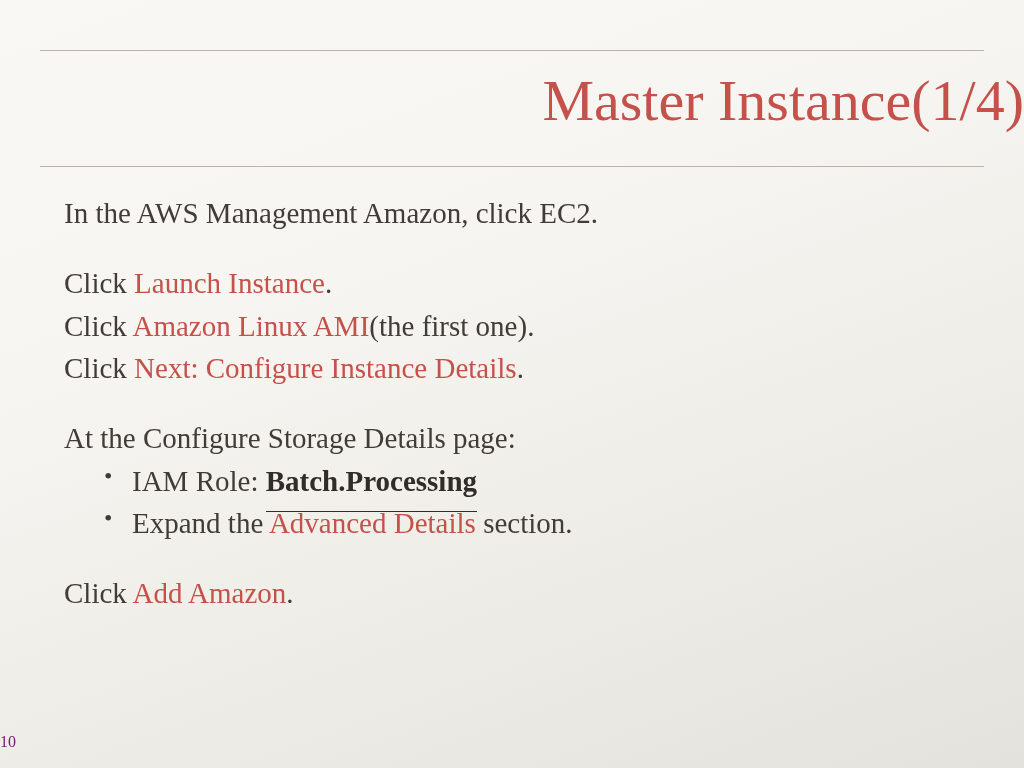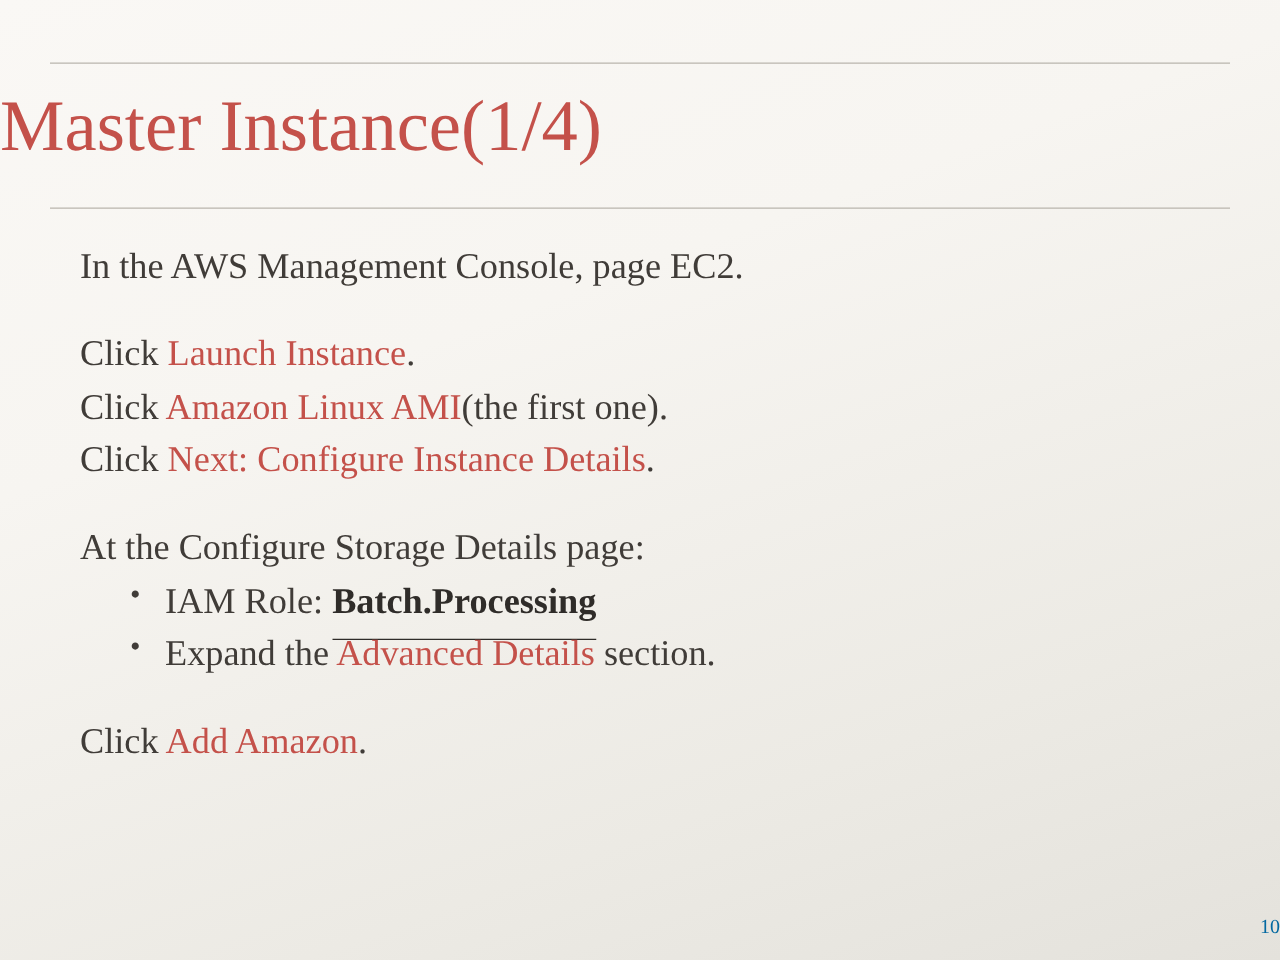--- a/index.html
+++ b/index.html
@@ -28,21 +28,21 @@
     background: #b9b5ad;
   }
   .rule-top { top: 50px; }
   .rule-bottom { top: 166px; }
 
   .title {
     position: absolute;
     top: 72px;
     left: 0;
     width: 1024px;
-    text-align: left;
+    text-align: right;
     font-size: 58px;
     line-height: 1.0;
     color: #c4514a;
     font-family: "Liberation Serif", serif;
     letter-spacing: 0px;
   }
 
   .body {
     position: absolute;
     top: 192px;
@@ -78,40 +78,40 @@
     left: 4px;
     top: -1px;
     font-size: 24px;
     color: #403c38;
   }
   .page-number {
     position: absolute;
     top: 733px;
     left: 0;
     width: 1024px;
-    text-align: right;
+    text-align: left;
     font-size: 16px;
-    color: #0369a1;
+    color: #701a75;
   }
 </style>
 </head>
 <body>
 
 <div class="slide">
 
   <div class="rule rule-top"></div>
 
   <div class="title">Master Instance(1/4)</div>
 
   <div class="rule rule-bottom"></div>
 
   <div class="body">
 
     <div class="line">
-      <span>In the AWS Management Console, page EC2.</span>
+      <span>In the AWS Management Amazon, click EC2.</span>
     </div>
 
     <div class="gap"></div>
 
     <div class="line">
       <span>Click </span><span class="accent">Launch Instance</span><span>.</span>
     </div>
 
     <div class="line">
       <span>Click </span><span class="accent">Amazon Linux AMI</span><span>(the first one).</span>

